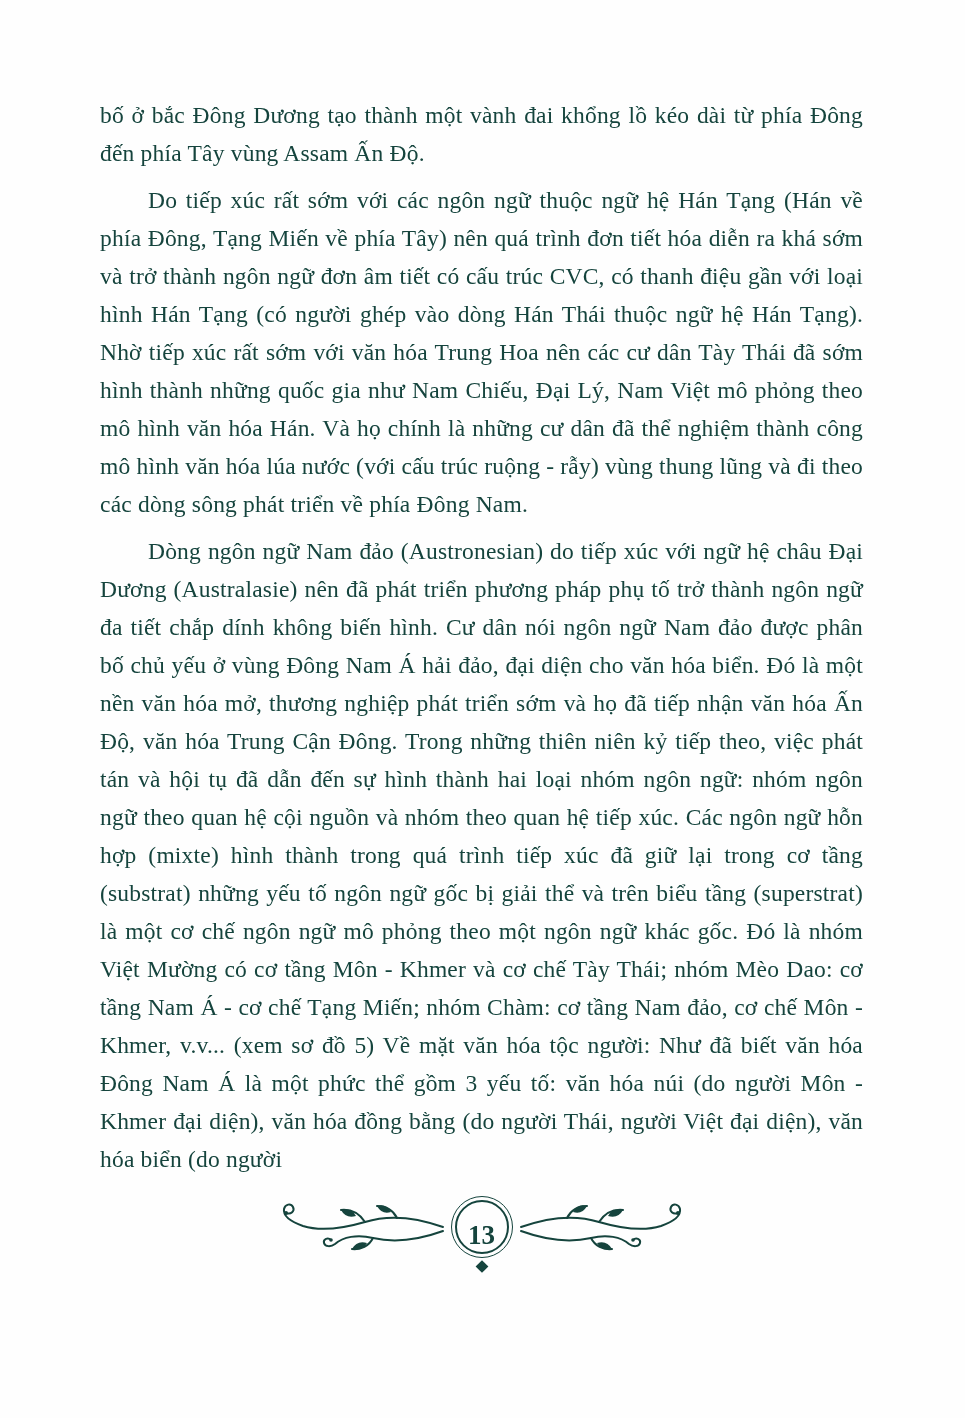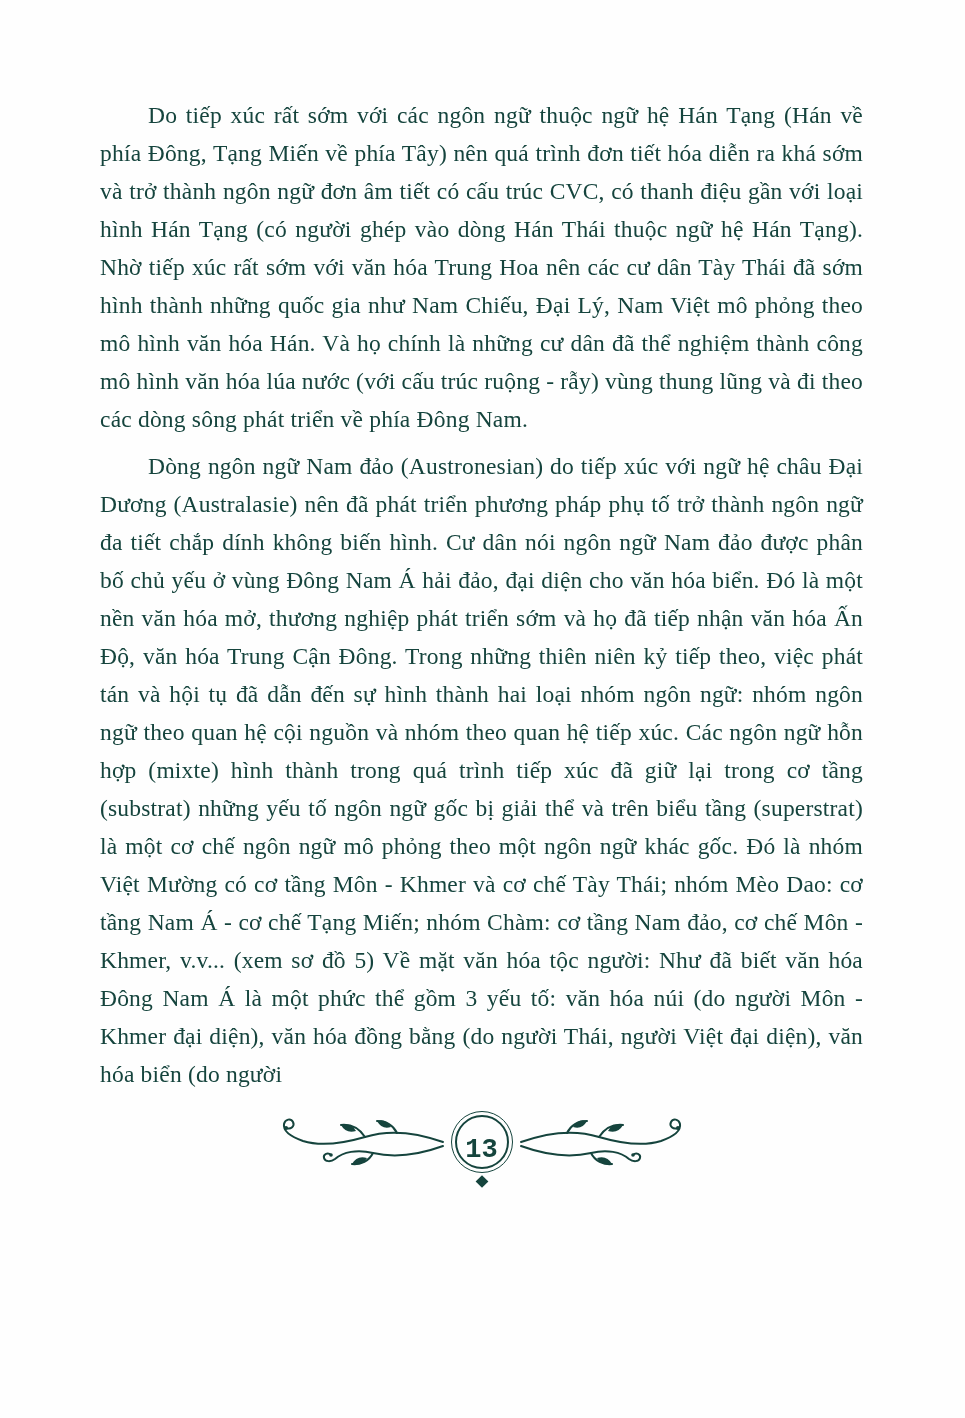--- a/index.html
+++ b/index.html
@@ -65,39 +65,40 @@
     position: absolute;
     inset: 3px;
     border: 2.5px solid #15443d;
     border-radius: 50%;
   }
   .page-number {
     position: relative;
     font-size: 27px;
     font-weight: bold;
     color: #15443d;
-    font-family: Liberation Mono, monospace;
+    font-family: Liberation Serif, serif;
     margin-top: 16px;
   }
   .diamond {
     position: absolute;
     left: 50%;
     bottom: -13px;
     width: 9px;
     height: 9px;
     background: #15443d;
     transform: translateX(-50%) rotate(45deg);
   }
 </style>
 </head>
 <body>
 
 <div class="page">
 
   <div class="content">
+    <p class="no-indent">bố ở bắc Đông Dương tạo thành một vành đai khổng lồ kéo dài từ phía Đông đến phía Tây vùng Assam Ấn Độ.</p>
     <p class="indent">Do tiếp xúc rất sớm với các ngôn ngữ thuộc ngữ hệ Hán Tạng (Hán về phía Đông, Tạng Miến về phía Tây) nên quá trình đơn tiết hóa diễn ra khá sớm và trở thành ngôn ngữ đơn âm tiết có cấu trúc CVC, có thanh điệu gần với loại hình Hán Tạng (có người ghép vào dòng Hán Thái thuộc ngữ hệ Hán Tạng). Nhờ tiếp xúc rất sớm với văn hóa Trung Hoa nên các cư dân Tày Thái đã sớm hình thành những quốc gia như Nam Chiếu, Đại Lý, Nam Việt mô phỏng theo mô hình văn hóa Hán. Và họ chính là những cư dân đã thể nghiệm thành công mô hình văn hóa lúa nước (với cấu trúc ruộng - rẫy) vùng thung lũng và đi theo các dòng sông phát triển về phía Đông Nam.</p>
     <p class="indent">Dòng ngôn ngữ Nam đảo (Austronesian) do tiếp xúc với ngữ hệ châu Đại Dương (Australasie) nên đã phát triển phương pháp phụ tố trở thành ngôn ngữ đa tiết chắp dính không biến hình. Cư dân nói ngôn ngữ Nam đảo được phân bố chủ yếu ở vùng Đông Nam Á hải đảo, đại diện cho văn hóa biển. Đó là một nền văn hóa mở, thương nghiệp phát triển sớm và họ đã tiếp nhận văn hóa Ấn Độ, văn hóa Trung Cận Đông. Trong những thiên niên kỷ tiếp theo, việc phát tán và hội tụ đã dẫn đến sự hình thành hai loại nhóm ngôn ngữ: nhóm ngôn ngữ theo quan hệ cội nguồn và nhóm theo quan hệ tiếp xúc. Các ngôn ngữ hỗn hợp (mixte) hình thành trong quá trình tiếp xúc đã giữ lại trong cơ tầng (substrat) những yếu tố ngôn ngữ gốc bị giải thể và trên biểu tầng (superstrat) là một cơ chế ngôn ngữ mô phỏng theo một ngôn ngữ khác gốc. Đó là nhóm Việt Mường có cơ tầng Môn - Khmer và cơ chế Tày Thái; nhóm Mèo Dao: cơ tầng Nam Á - cơ chế Tạng Miến; nhóm Chàm: cơ tầng Nam đảo, cơ chế Môn - Khmer, v.v... (xem sơ đồ 5) Về mặt văn hóa tộc người: Như đã biết văn hóa Đông Nam Á là một phức thể gồm 3 yếu tố: văn hóa núi (do người Môn - Khmer đại diện), văn hóa đồng bằng (do người Thái, người Việt đại diện), văn hóa biển (do người</p>
   </div>
 
   <div class="footer">
 
     <svg class="flourish left" width="170" height="60" viewBox="0 0 170 60" aria-hidden="true">
       <g fill="none" stroke="#15443d" stroke-width="2" stroke-linecap="round">
         <path d="M168 30 C140 20 112 18 90 25 C66 32 44 34 28 29 C14 24 8 18 9 12 C10 7 16 6 18 10 C20 14 16 18 11 16"></path>
         <path d="M168 34 C146 42 120 46 98 41 C82 37 68 40 60 47 C56 50 50 50 49 46 C48 42 53 40 56 43"></path>

